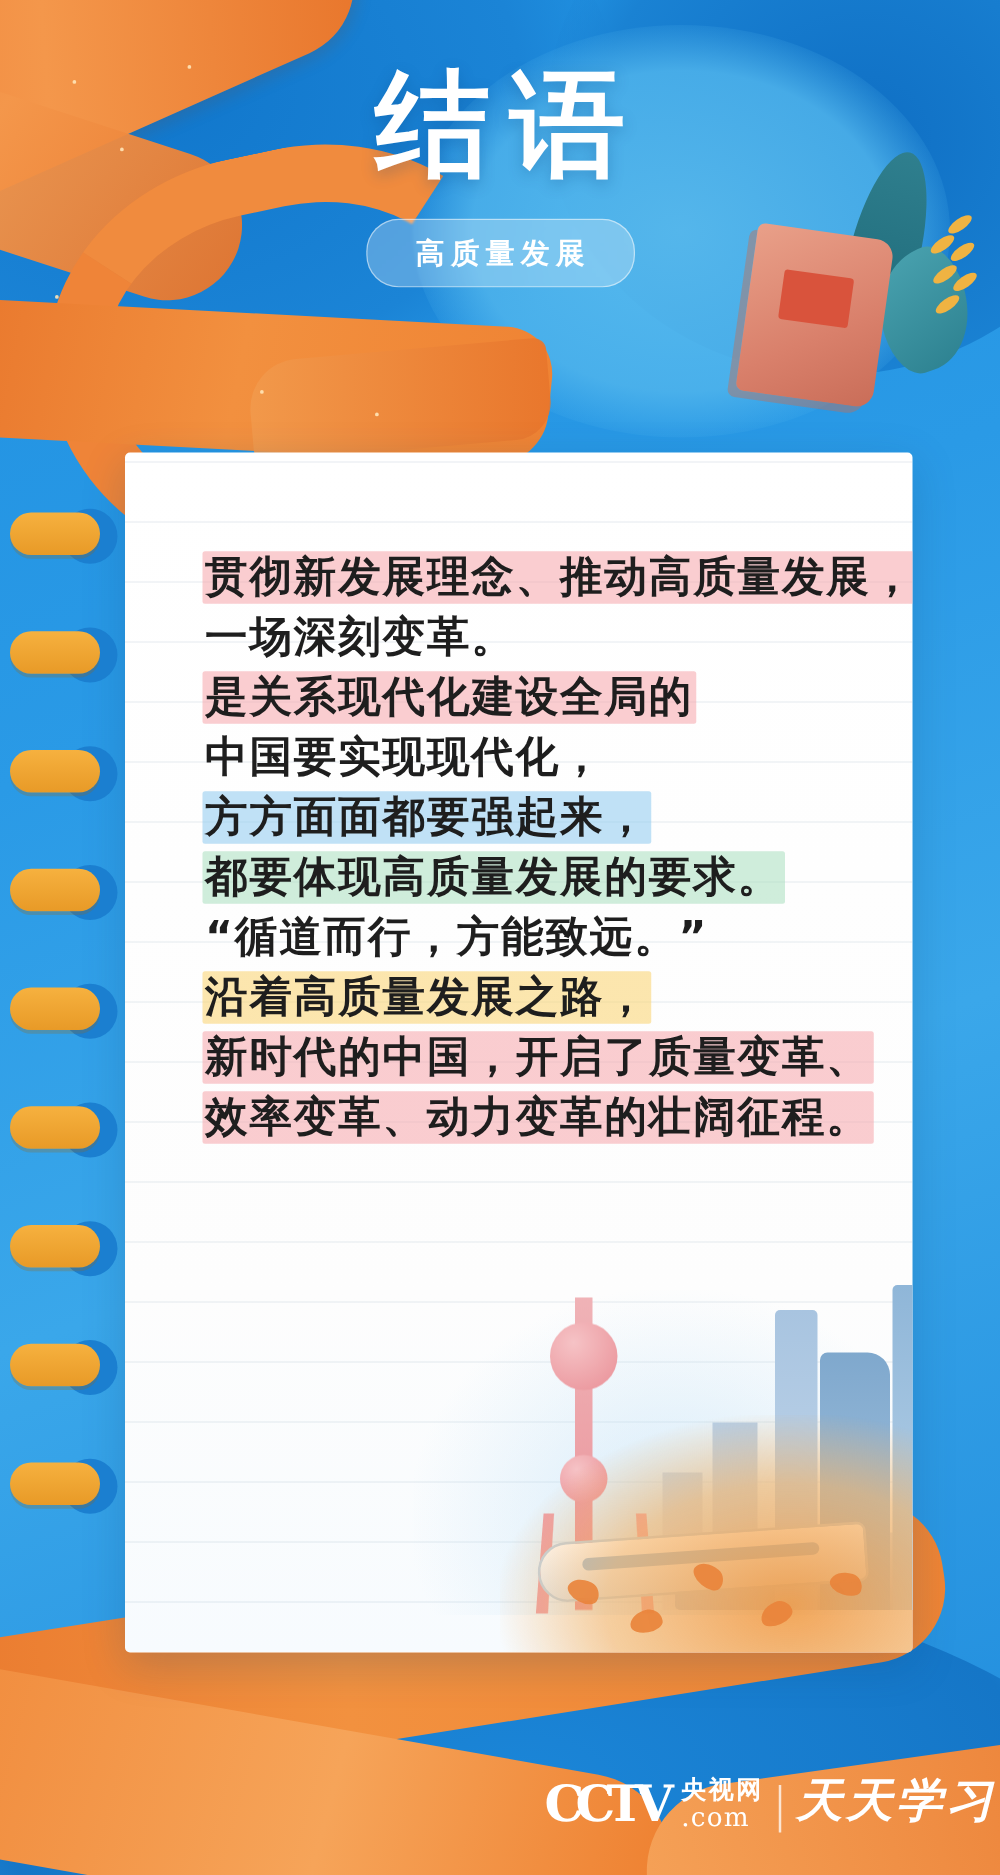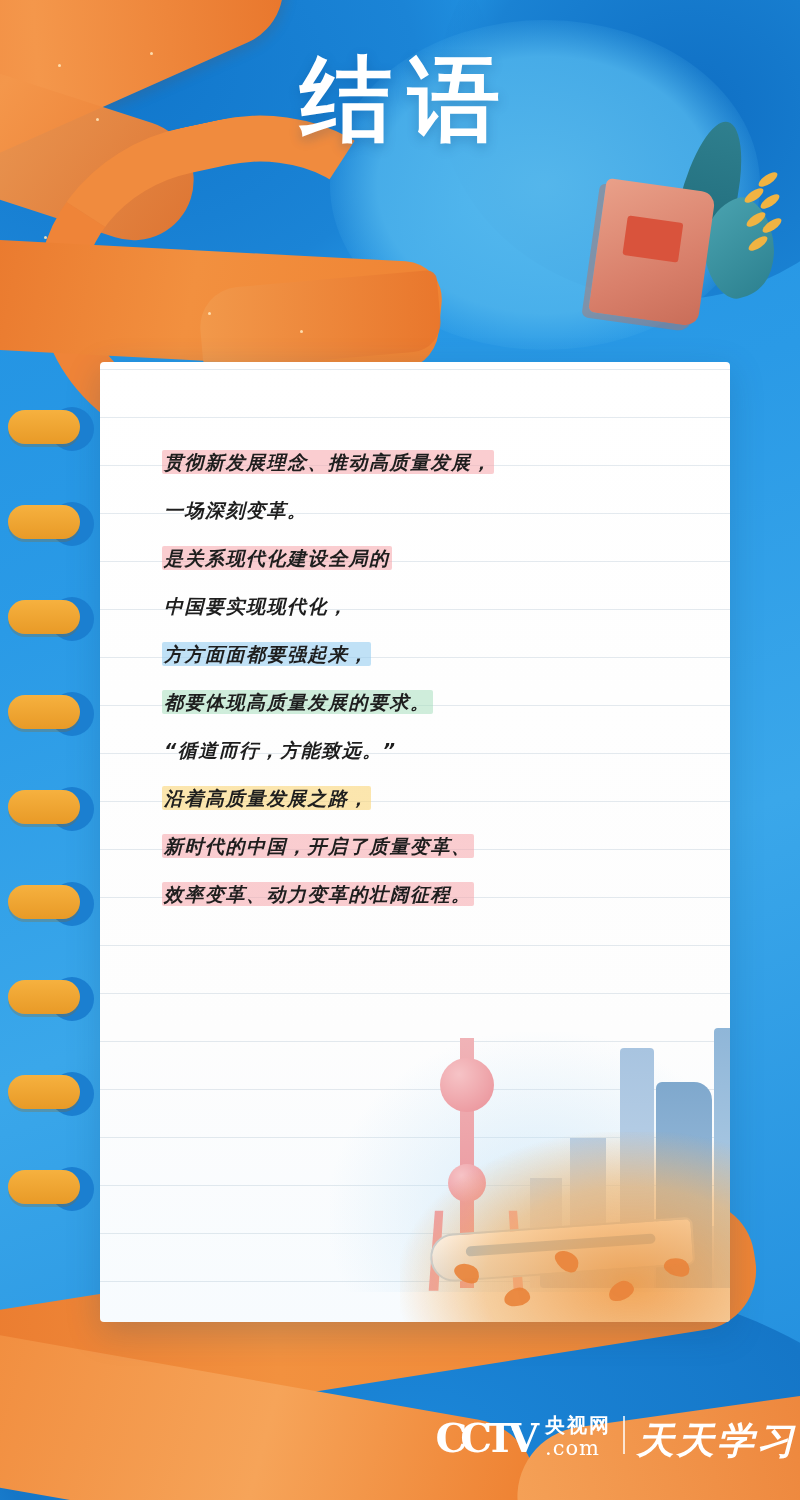--- a/index.html
+++ b/index.html
@@ -264,28 +264,27 @@
     );
     background-position: 0 56px;
   }
   .note-body {
     position: relative;
     padding: 76px 40px 0 62px;
   }
   .note-line {
     position: relative;
     font-family: "DejaVu Sans", sans-serif;
-    font-size: 19px;
+    font-size: 34px;
     font-weight: bold;
     color: #1e1e1e;
     line-height: 48px;
     height: 48px;
     letter-spacing: 1.5px;
     white-space: nowrap;
-    font-style: italic;
   }
   .hl {
     display: inline;
     padding: 1px 2px;
     border-radius: 2px;
   }
   .hl-pink   { background: rgba(246,164,170,.55); }
   .hl-yellow { background: rgba(250,214,120,.60); }
   .hl-blue   { background: rgba(150,205,240,.60); }
   .hl-green  { background: rgba(168,222,190,.55); }
@@ -361,42 +360,42 @@
     border-radius: 60% 40% 50% 50% / 60% 60% 40% 40%;
     opacity: .9;
   }
 
   
   .footer {
     position: absolute;
     right: 40px;
     bottom: 34px;
     display: flex;
-    align-items: flex-start;
+    align-items: flex-end;
     gap: 12px;
     z-index: 8;
   }
   .cctv-logo {
     display: flex;
     align-items: center;
     color: #ffffff;
   }
   .cctv-mark {
     font-family: "DejaVu Serif", serif;
     font-size: 40px;
     font-weight: bold;
     letter-spacing: -7px;
     line-height: 1;
   }
   .cctv-right {
     margin-left: 13px;
     line-height: 1.05;
   }
   .cctv-cn {
-    font-family: Liberation Mono, monospace;
+    font-family: Liberation Sans, sans-serif;
     font-size: 20px;
     font-weight: bold;
     letter-spacing: 2px;
   }
   .cctv-com {
     font-family: "DejaVu Serif", serif;
     font-size: 21px;
     letter-spacing: 1px;
   }
   .divider-v {
@@ -433,20 +432,21 @@
   <div class="sparkle" style="left:96px;  top:118px;"></div>
   <div class="sparkle" style="left:150px; top:52px;"></div>
   <div class="sparkle" style="left:44px;  top:236px;"></div>
   <div class="sparkle" style="left:208px; top:312px;"></div>
   <div class="sparkle" style="left:300px; top:330px;"></div>
   <div class="sparkle" style="left:120px; top:1390px;"></div>
   <div class="sparkle" style="left:260px; top:1430px;"></div>
 
   <div class="header">
     <h1 class="title">结语</h1>
+    <div class="subtitle-pill">高质量发展</div>
   </div>
 
   <div class="deco-leaf-teal"></div>
   <div class="deco-leaf-teal2"></div>
   <div class="deco-wheat">
     <span style="left:18px; top:0;   transform:rotate(-35deg);"></span>
     <span style="left:4px;  top:16px;transform:rotate(-35deg);"></span>
     <span style="left:20px; top:22px;transform:rotate(-35deg);"></span>
     <span style="left:6px;  top:40px;transform:rotate(-35deg);"></span>
     <span style="left:22px; top:46px;transform:rotate(-35deg);"></span>

